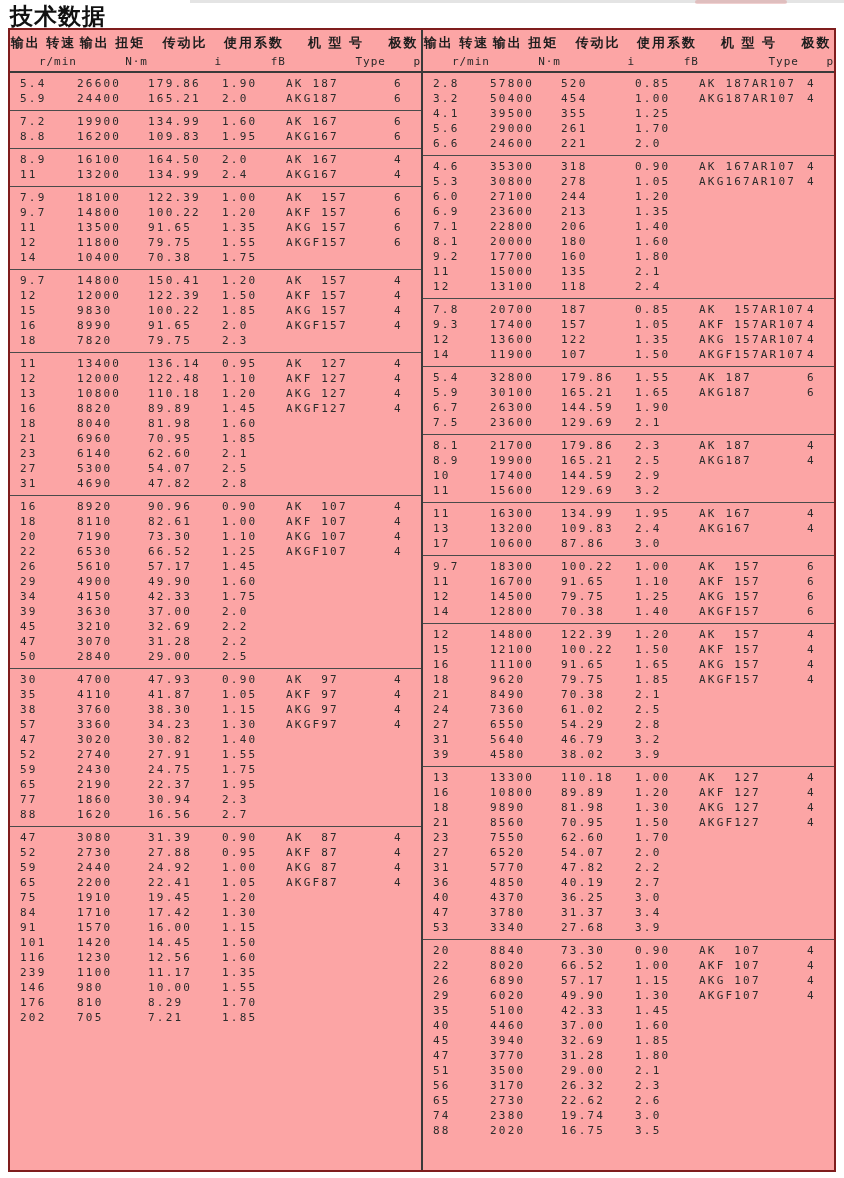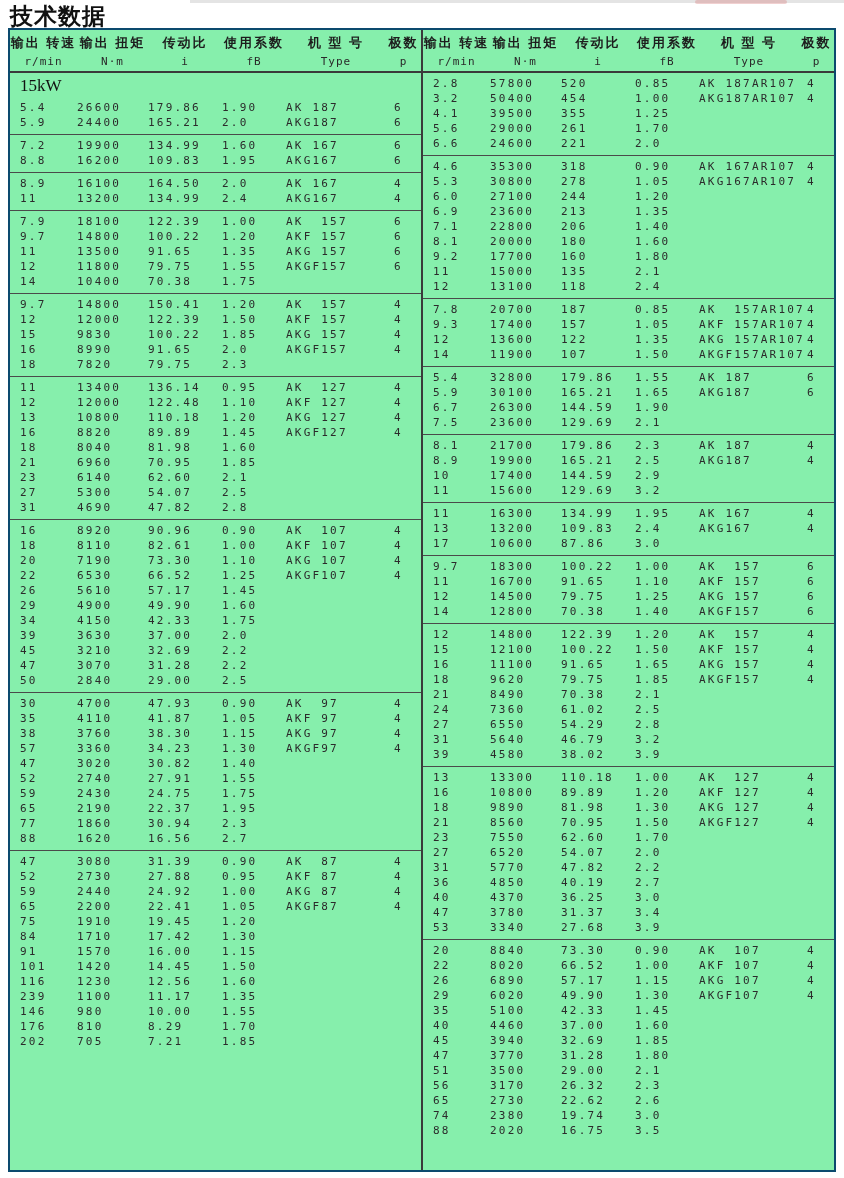--- a/index.html
+++ b/index.html
@@ -20,23 +20,23 @@
     position:absolute;left:190px;top:0;width:654px;height:3px;
     background:#e4e4e4;
   }
   .scan-smudge{
     position:absolute;left:695px;top:0;width:92px;height:4px;
     background:rgba(214,120,120,.35);border-radius:2px;
   }
   .datatable{
     position:absolute;left:8px;top:28px;
     width:824px;height:1140px;
-    border:2px solid #0c4a6e;
+    border:2px solid #7f1d1d;
     display:flex;
-    background:#86efac;
+    background:#fca5a5;
   }
   .half{
     width:50%;
     display:flex;flex-direction:column;
     overflow:hidden;
   }
   .half.right{border-left:2px solid #3a3a3a;}
   .head{
     border-bottom:2px solid #3a3a3a;
     padding:4px 0 3px 0;
@@ -45,21 +45,21 @@
     display:grid;
     grid-template-columns:67px 71px 74px 64px 100px 1fr;
   }
   .head .hcell{
     text-align:center;
     font-size:13px;font-weight:700;letter-spacing:2px;
     color:#1d1d1d;
     white-space:nowrap;
   }
   .head .ucell{
-    text-align:center;
+    text-align:right;
     font-family:"DejaVu Sans Mono",monospace;
     font-size:11px;letter-spacing:1px;font-weight:400;
     color:#2a2a2a;padding-top:3px;
   }
   .kw{
     font-family:"Liberation Serif","DejaVu Serif",serif;
     font-size:17px;color:#111;
     padding:4px 0 2px 10px;
     height:18px;line-height:18px;
   }
@@ -103,21 +103,20 @@
       </div>
       <div class="hrow">
         <span class="hcell ucell">r/min</span>
         <span class="hcell ucell">N·m</span>
         <span class="hcell ucell">i</span>
         <span class="hcell ucell">fB</span>
         <span class="hcell ucell">Type</span>
         <span class="hcell ucell">p</span>
       </div>
     </div>
-    <div class="kw">15kW</div>
     <div class="groups">
         <div class="group">
           <div class="row">
             <span class="c c0">5.4</span>
             <span class="c c1">26600</span>
             <span class="c c2">179.86</span>
             <span class="c c3">1.90</span>
             <span class="c c4">AK 187</span>
             <span class="c c5">6</span>
           </div>

